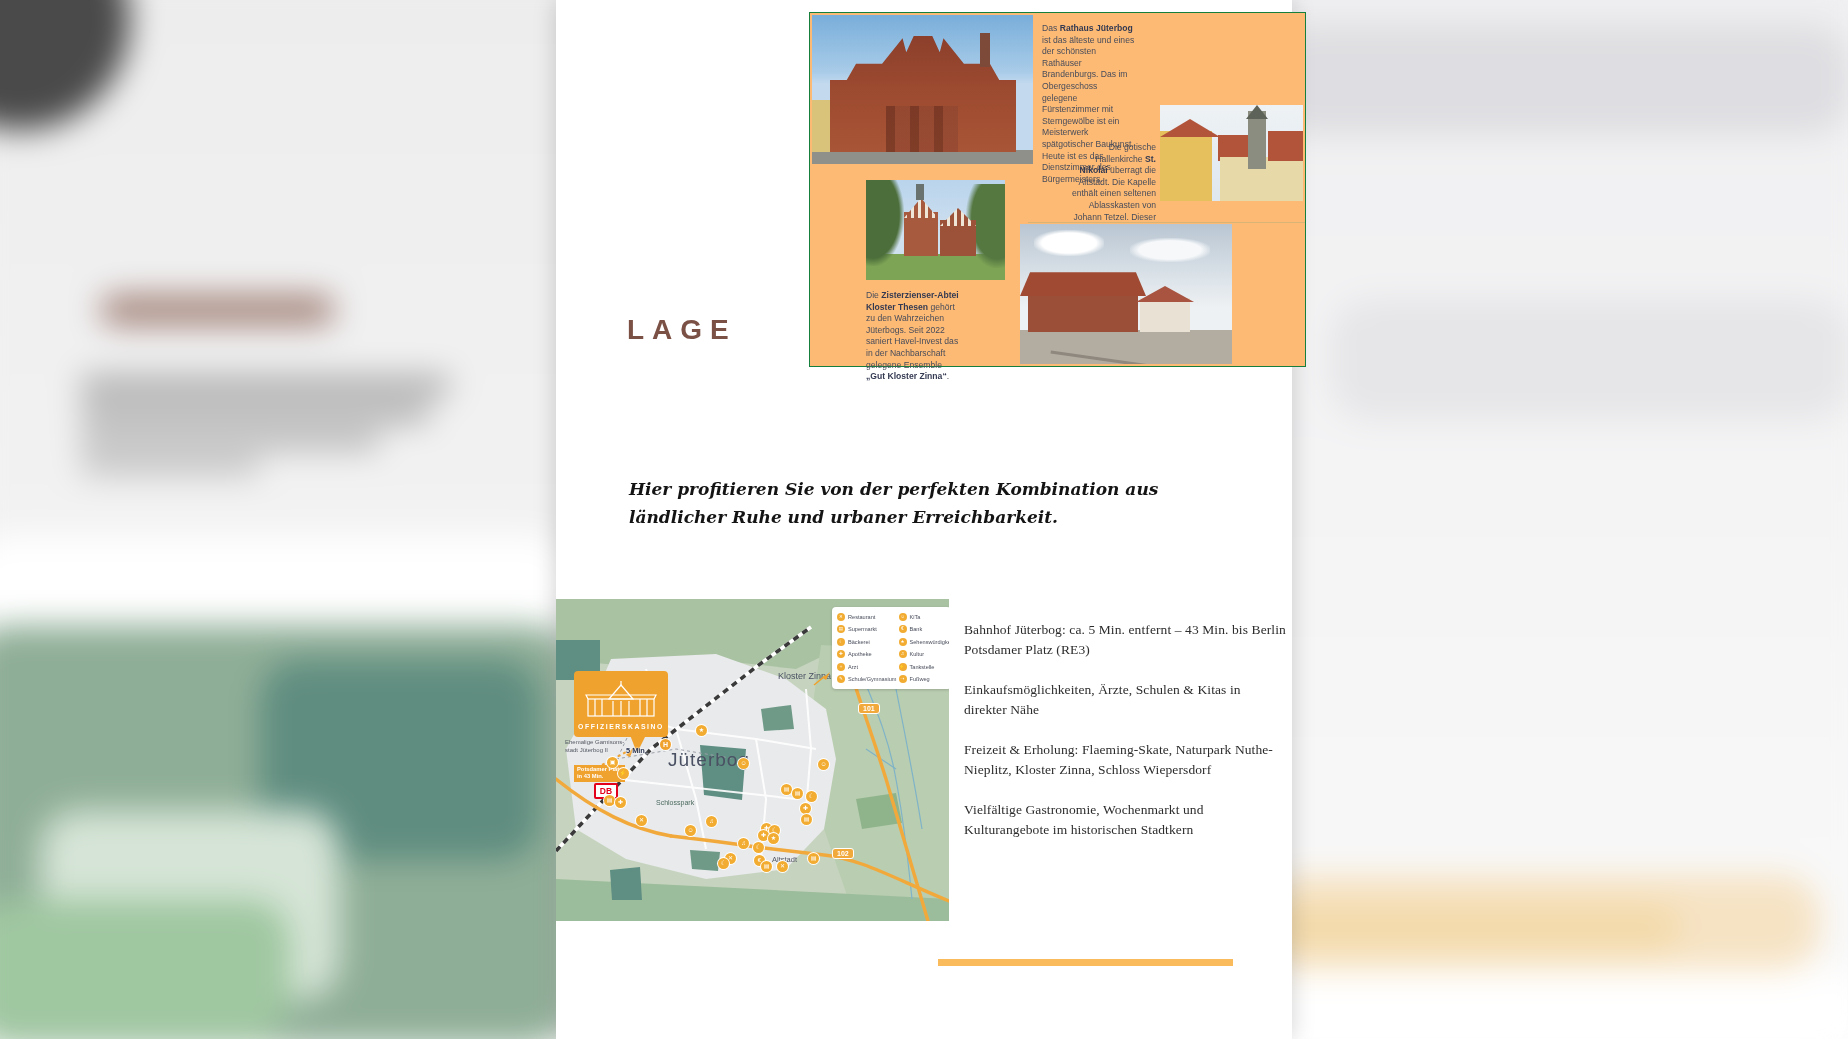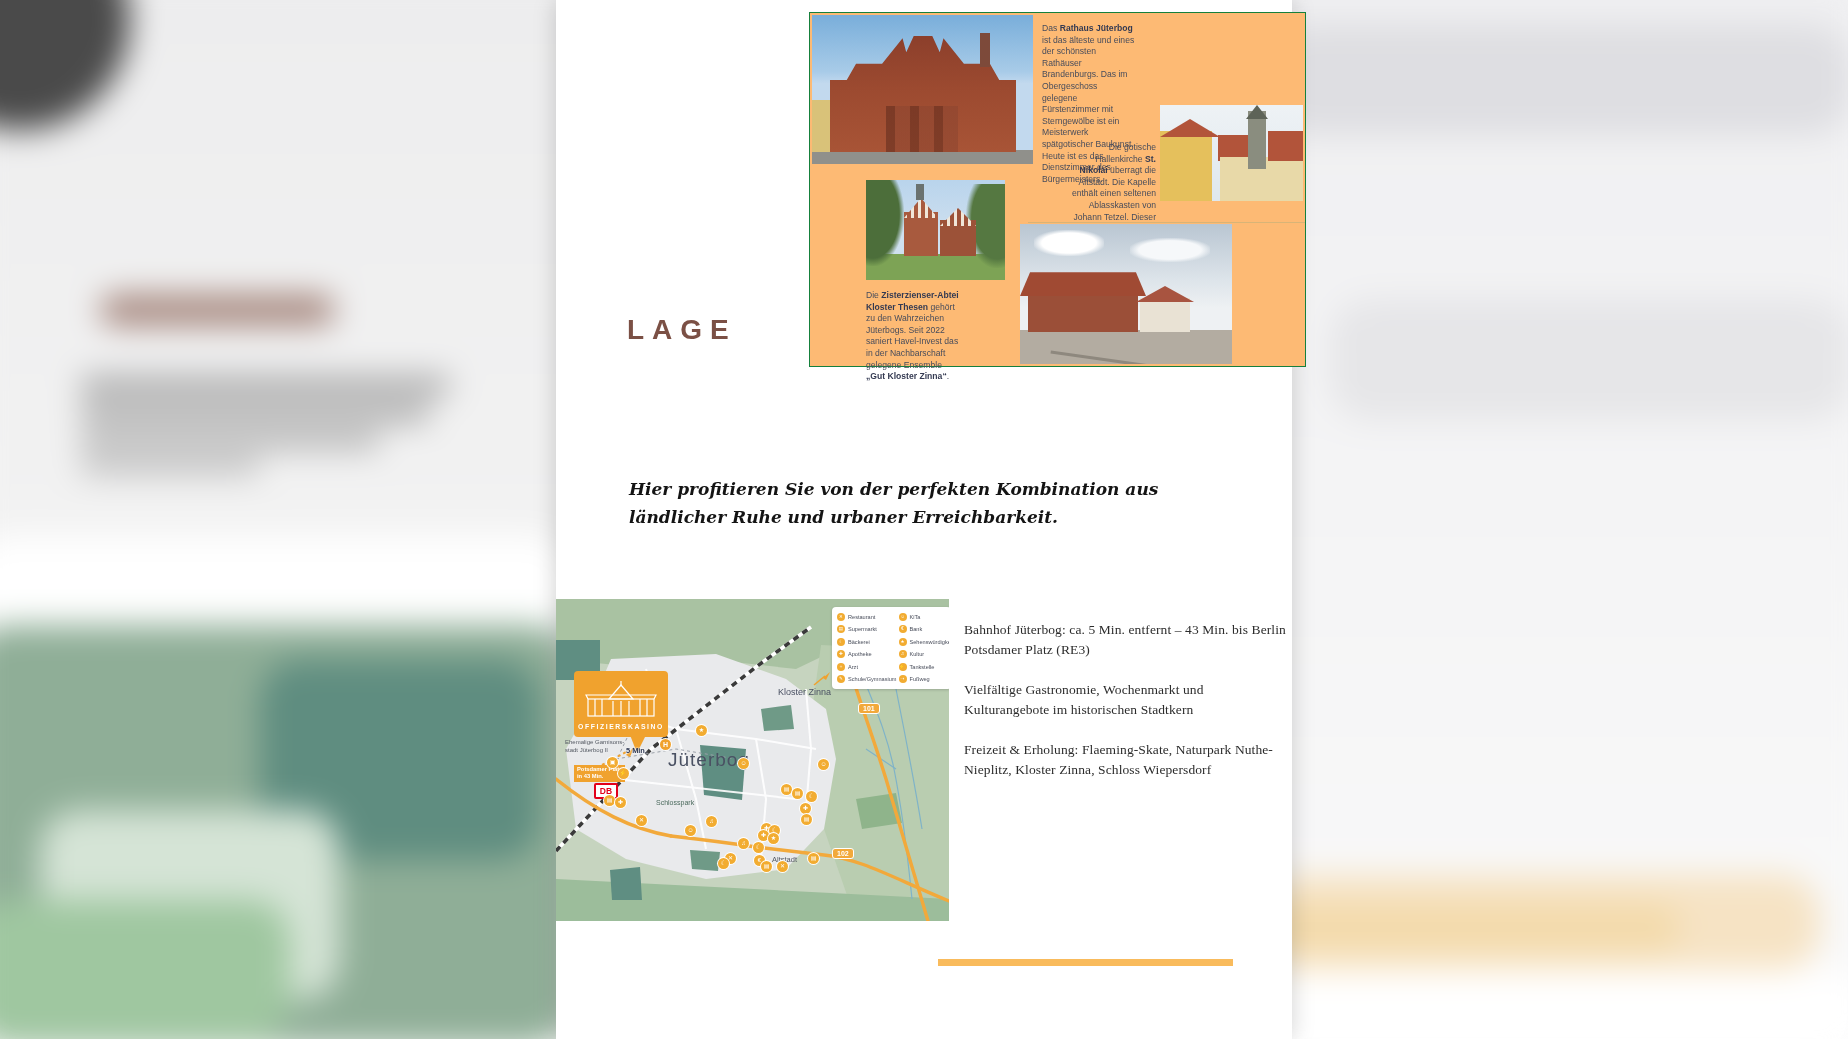--- a/index.html
+++ b/index.html
@@ -275,21 +275,21 @@
         <path d="M26,10 L34,2 L30,12 Z" fill="#f0a22e"></path>
       </svg>
 
       <div id="db">DB</div>
 
       <div class="maplabel" style="left:70px;top:147px;font-size:7.4px;font-weight:bold;color:#2b3550;text-shadow:0 0 2px #fff,0 0 2px #fff;">5 Min.</div>
 
       <div class="poi" style="left:104px;top:140px;background:#f0a22e;font-size:7px;font-weight:bold;">H</div>
 
       <div class="maplabel" style="left:112px;top:150px;font-size:19px;letter-spacing:1px;color:#4a5163;">Jüterbog</div>
-      <div class="maplabel" style="left:222px;top:88px;font-size:9px;color:#4a5163;">Kloster Zinna</div>
+      <div class="maplabel" style="left:222px;top:72px;font-size:9px;color:#4a5163;">Kloster Zinna</div>
       <svg class="abs" style="left:256px;top:72px;" width="20" height="16" viewBox="0 0 20 16">
         <path d="M2,14 L13,5" stroke="#f0a22e" stroke-width="1.6" fill="none"></path>
         <path d="M11,7 L18,1 L14,9 Z" fill="#f0a22e"></path>
       </svg>
       <div class="maplabel" style="left:216px;top:256px;font-size:7.5px;color:#555a63;">Altstadt</div>
       <div class="maplabel" style="left:100px;top:200px;font-size:7px;color:#4c6b5e;">Schlosspark</div>
 
       <div class="roadbadge" style="left:302px;top:104px;">101</div>
       <div class="roadbadge" style="left:276px;top:249px;">102</div>
 
@@ -319,19 +319,20 @@
           <div class="poi" style="left: 162px; top: 259px;">☾</div>
           <div class="poi" style="left: 198px; top: 256px;">€</div>
           <div class="poi" style="left: 205px; top: 262px;">▤</div>
           <div class="poi" style="left: 221px; top: 262px;">✕</div>
           <div class="poi" style="left: 252px; top: 254px;">▤</div>
         </div>
     </div>
 
     <div id="bullets">
       <p>Bahnhof Jüterbog: ca. 5 Min. entfernt – 43 Min. bis Berlin Potsdamer Platz (RE3)</p>
+      <p>Einkaufsmöglichkeiten, Ärzte, Schulen &amp; Kitas in direkter Nähe</p>
+      <p>Freizeit &amp; Erholung: Flaeming-Skate, Naturpark Nuthe-Nieplitz, Kloster Zinna, Schloss Wiepersdorf</p>
       <p>Vielfältige Gastronomie, Wochenmarkt und Kulturangebote im historischen Stadtkern</p>
-      <p>Freizeit &amp; Erholung: Flaeming-Skate, Naturpark Nuthe-Nieplitz, Kloster Zinna, Schloss Wiepersdorf</p>
     </div>
 
     <div id="bar"></div>
   </div>
 </div>
 
 </body></html>

